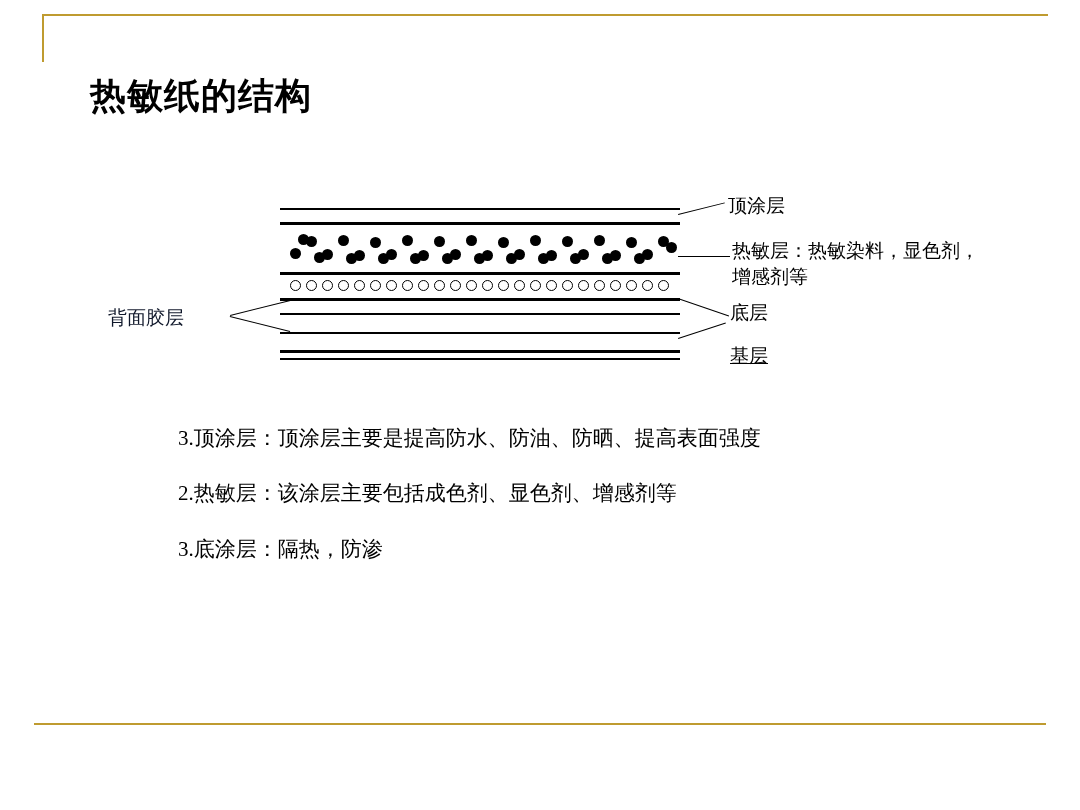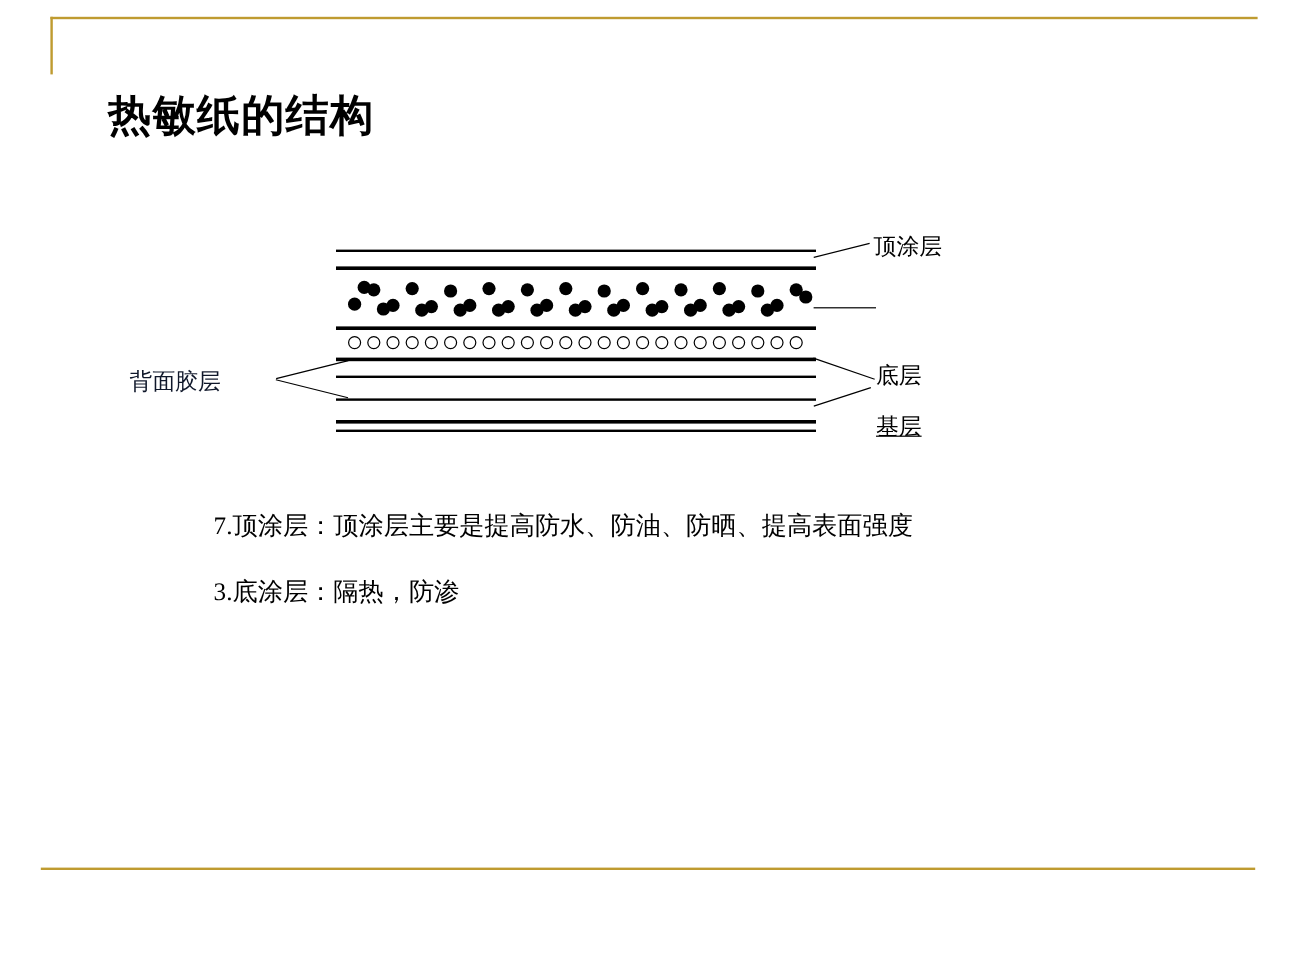--- a/index.html
+++ b/index.html
@@ -250,23 +250,25 @@
 
     <div class="leader" style="left:578px; top:34px; width:48px; transform:rotate(-14deg);"></div>
     <div class="leader" style="left:578px; top:76px; width:52px; transform:rotate(0deg);"></div>
     <div class="leader" style="left:578px; top:118px; width:54px; transform:rotate(19deg);"></div>
     <div class="leader" style="left:578px; top:158px; width:50px; transform:rotate(-18deg);"></div>
 
     <div class="leader" style="left:130px; top:135px; width:62px; transform:rotate(-14deg);"></div>
     <div class="leader" style="left:130px; top:136px; width:62px; transform:rotate(14deg);"></div>
 
     <div class="label" style="left:628px; top:13px;">顶涂层</div>
+    <div class="label-thermal" style="left:632px; top:58px;">热敏层：热敏染料，显色剂，增感剂等</div>
     <div class="label" style="left:630px; top:120px;">底层</div>
     <div class="label" style="left:630px; top:163px;text-decoration:underline;">基层</div>
     <div class="label-left" style="left:8px; top:125px;">背面胶层</div>
   </div>
 
   <div class="bullets">
-    <div class="bullet">7.顶涂层：顶涂层主要是提高防水、防油、防晒、提高表面强度</div>
+    <div class="bullet">3.顶涂层：顶涂层主要是提高防水、防油、防晒、提高表面强度</div>
+    <div class="bullet">2.热敏层：该涂层主要包括成色剂、显色剂、增感剂等</div>
     <div class="bullet">3.底涂层：隔热，防渗</div>
   </div>
 
 </div>
 
 </body></html>

